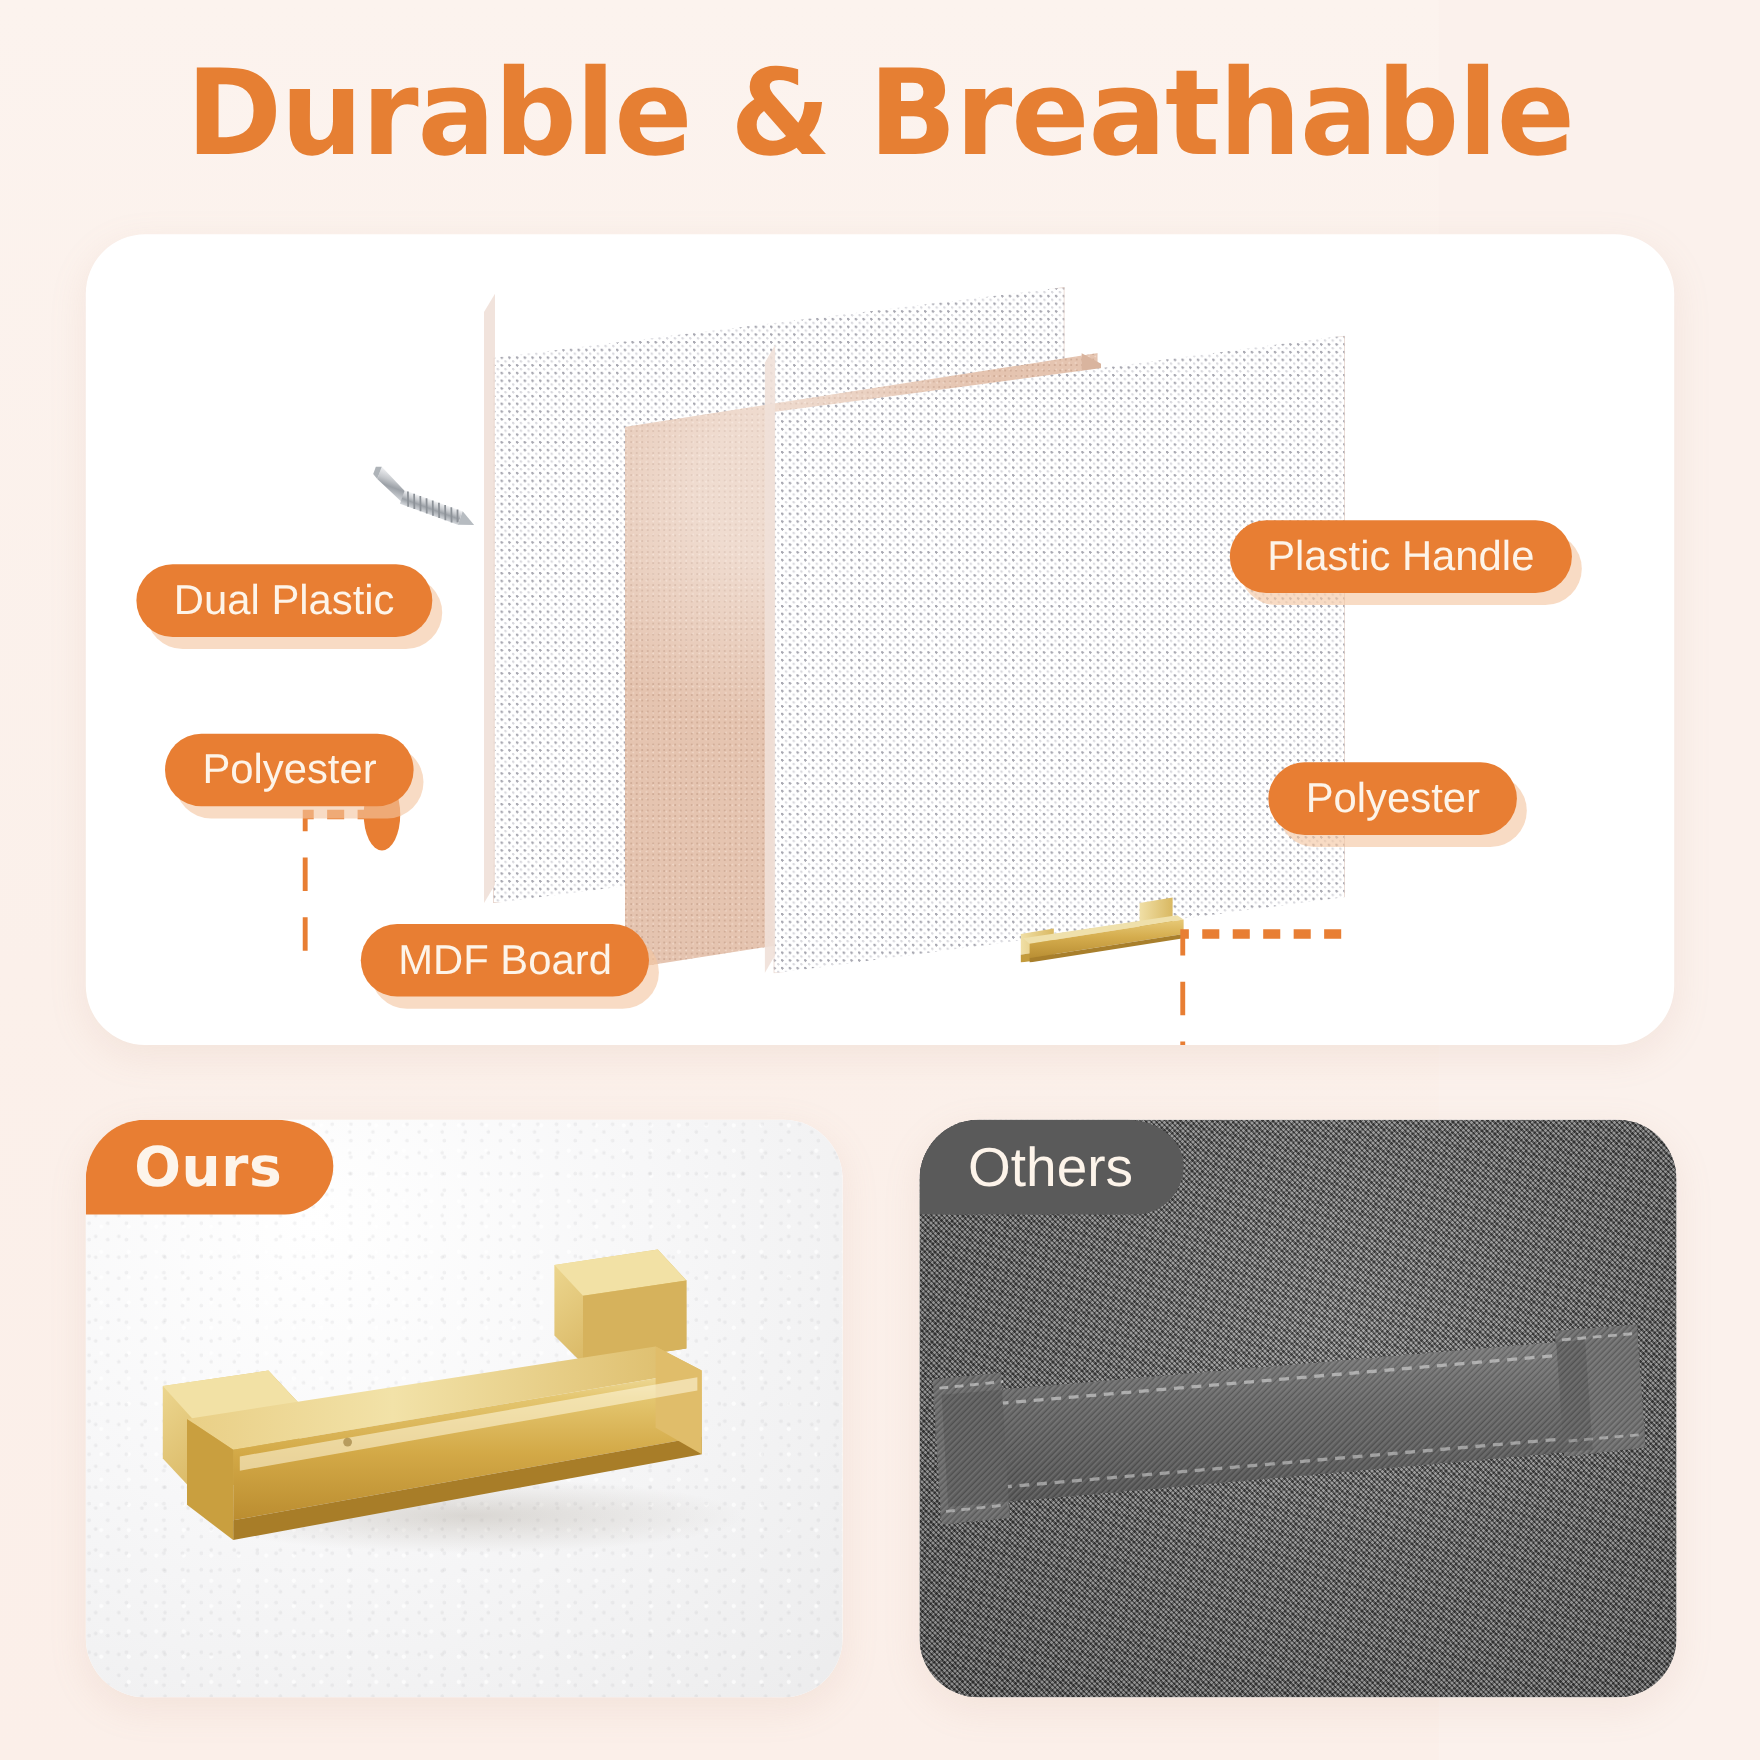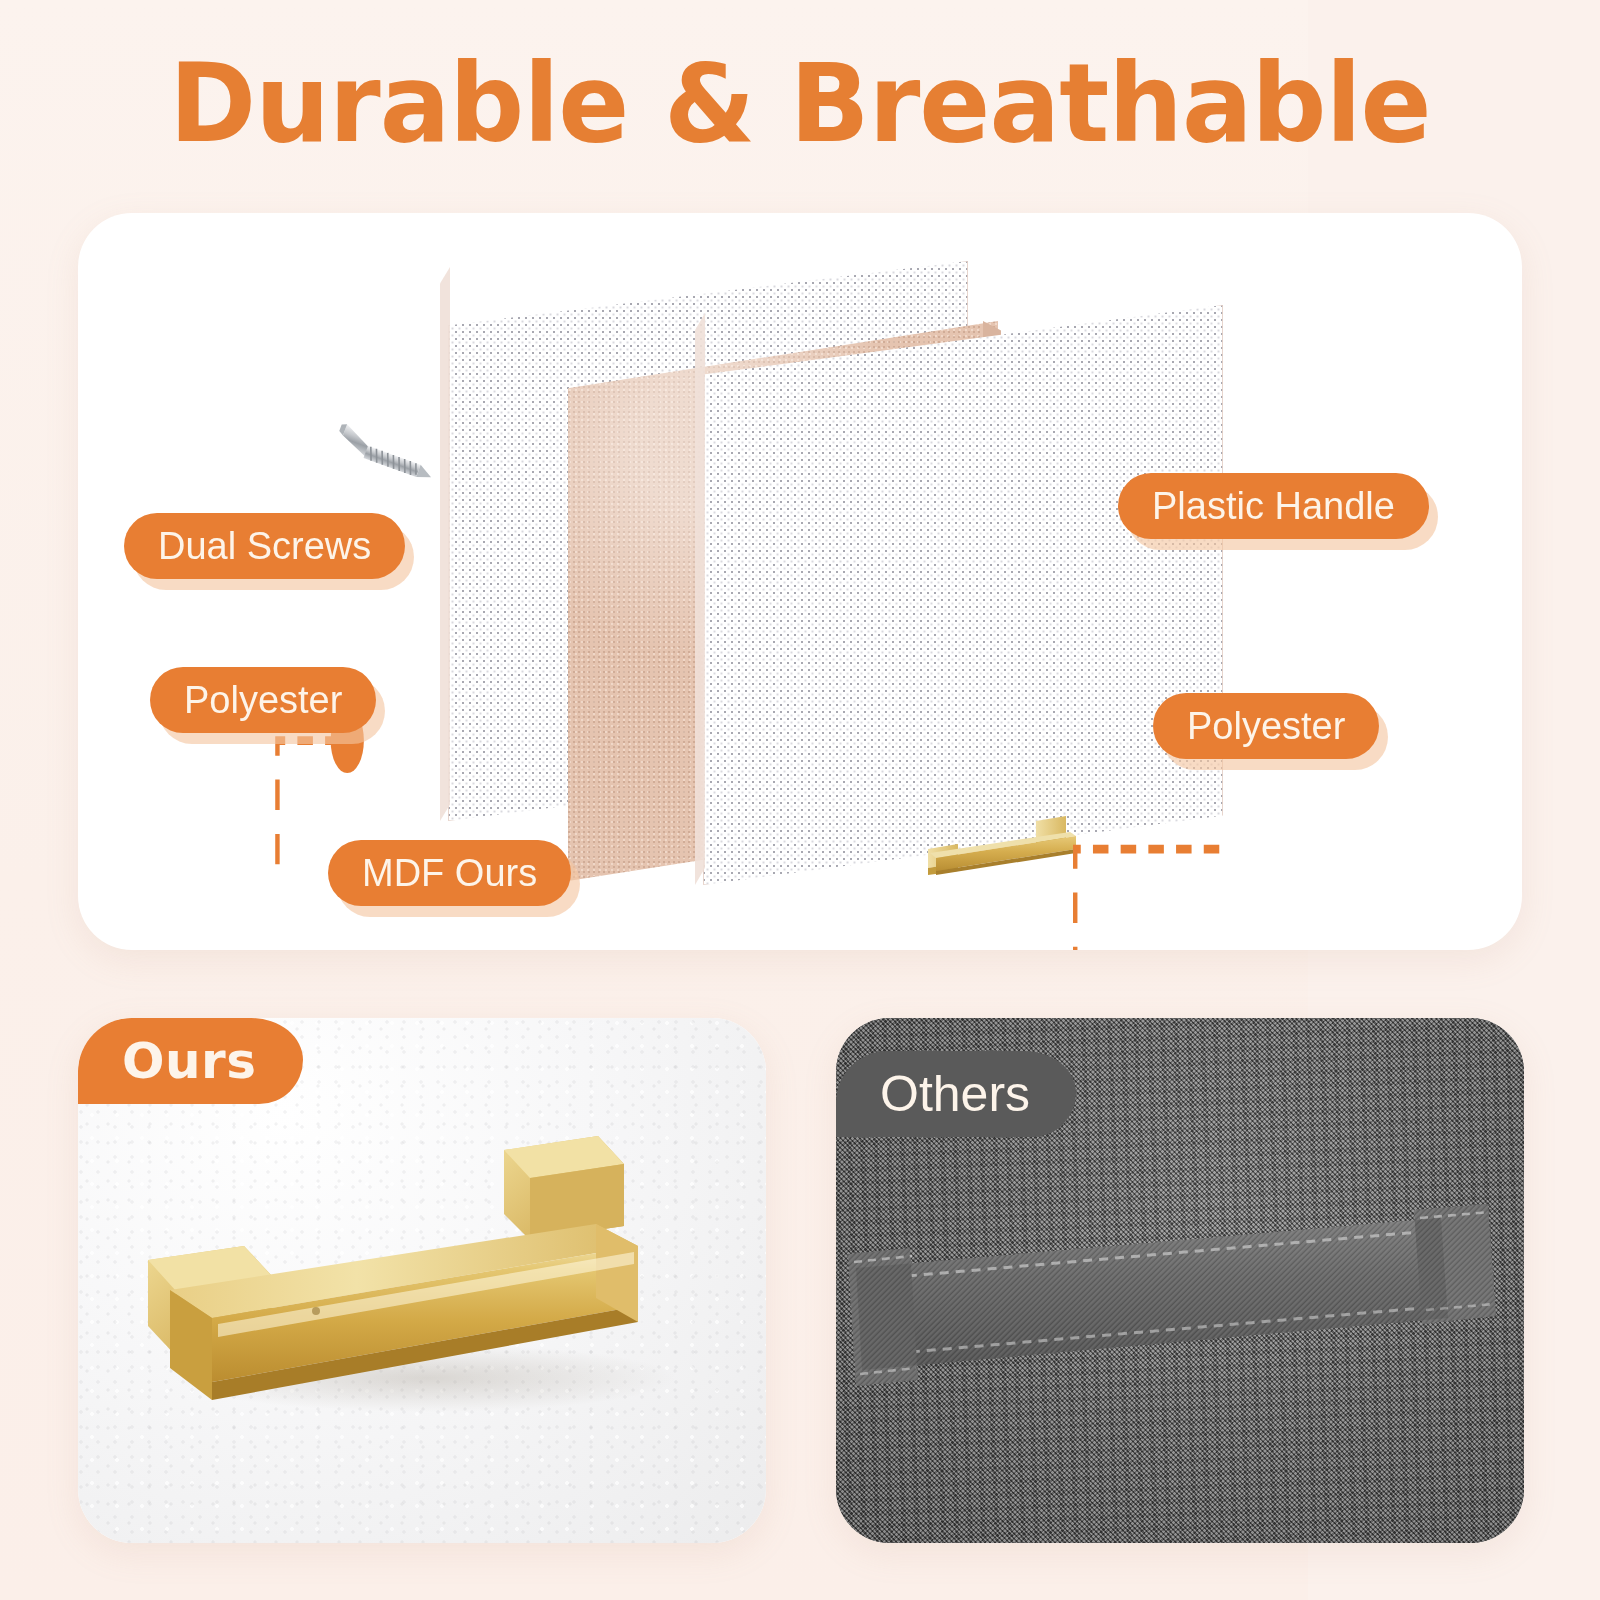--- a/index.html
+++ b/index.html
@@ -98,21 +98,21 @@
     padding:0 46px 0 44px;
     font-size:50px;
     font-weight:bold;
     color:#fdf4ea;
     border-radius:54px 54px 54px 0 / 54px 44px 44px 0;
     font-family:"DejaVu Sans", sans-serif;
     letter-spacing:0.5px;
   }
   #ours-badge   { background:#e87e33; border-top-left-radius:54px; border-bottom-right-radius:46px; }
   #others-badge { background:#5a5a5a; border-top-left-radius:54px; border-bottom-right-radius:46px;
-                  font-weight:normal; font-family:"Liberation Sans", sans-serif; letter-spacing:0;margin-top:33px; }
+                  font-weight:normal; font-family:"Liberation Sans", sans-serif; letter-spacing:0; }
 
   
   .leather {
     position:absolute; inset:0;
     background:
       radial-gradient(ellipse at 30% 18%, #ffffff 0%, #f7f7f8 45%, #ececed 100%);
   }
   .leather::after {
     content:""; position:absolute; inset:0;
     background-image:
@@ -241,29 +241,29 @@
           <line x1="60" y1="23" x2="65" y2="36"></line>
             <line x1="66" y1="23" x2="71" y2="36"></line>
           <line x1="72" y1="23" x2="77" y2="36"></line>
             <line x1="78" y1="23" x2="83" y2="36"></line>
           <line x1="84" y1="23" x2="88" y2="34"></line>
         </g>
       </g>
     </svg>
 
     <div class="pill" style="left:46px; top:300px;">
-      <span>Dual Screws</span>
+      <span>Dual Plastic</span>
     </div>
 
     <div class="pill" style="left:72px; top:454px;">
       <span>Polyester</span>
     </div>
 
     <div class="pill" style="left:250px; top:627px;">
-      <span>MDF Ours</span>
+      <span>MDF Board</span>
     </div>
 
     <div class="pill" style="left:1040px; top:260px;">
       <span>Plastic Handle</span>
     </div>
 
     <div class="pill" style="left:1075px; top:480px;">
       <span>Polyester</span>
     </div>
   </div>

